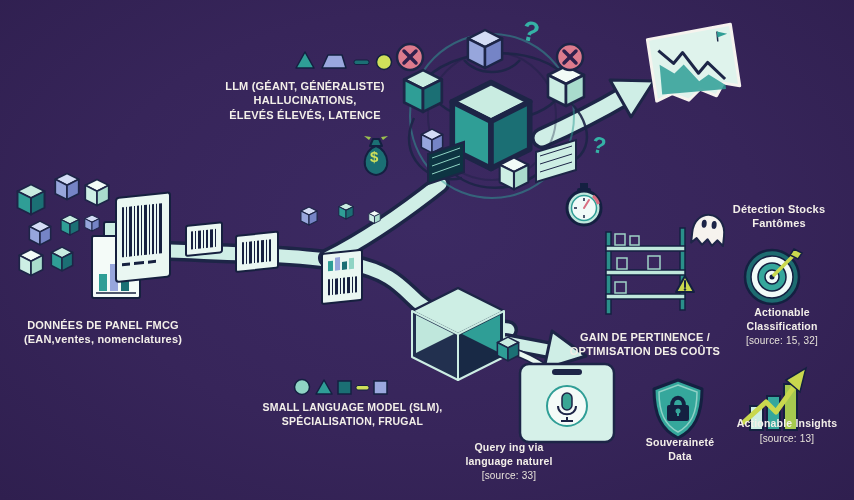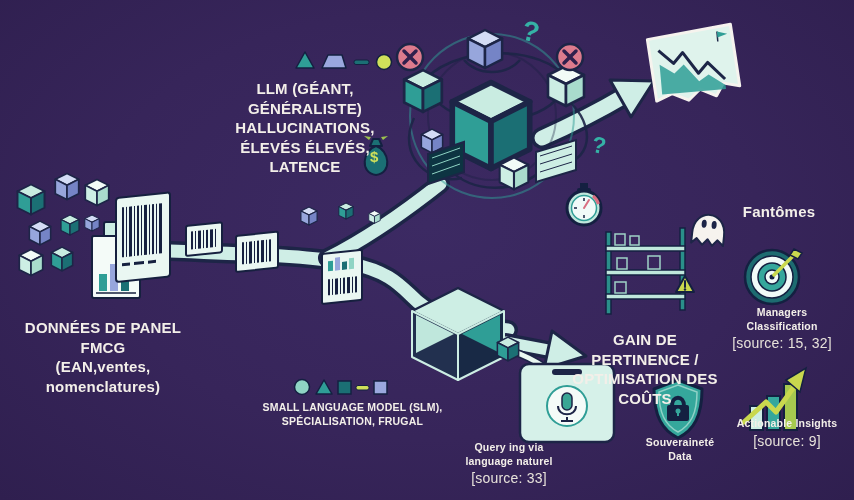--- a/index.html
+++ b/index.html
@@ -4,24 +4,24 @@
 <style>
   html,body{margin:0;padding:0;background:#1e1440;}
   .stage{
     position:relative;width:854px;height:500px;overflow:hidden;
     background:radial-gradient(ellipse at 50% 45%, #3c2a63 0%, #37255a 55%, #2f1f4f 100%);
     font-family:"Liberation Sans",sans-serif;
   }
   .stage svg{position:absolute;left:0;top:0;}
   .lbl{
     position:absolute;color:#f3efe9;font-weight:bold;text-align:center;
-    font-size:15px;line-height:1.3;letter-spacing:.2px;
+    font-size:11px;line-height:1.3;letter-spacing:.2px;
   }
   .lbl span{display:block;}
-  .lbl .src{font-size:14px;font-weight:normal;color:#e7e2da;margin-top:1px;}
+  .lbl .src{font-size:10px;font-weight:normal;color:#e7e2da;margin-top:1px;}
   .sm{font-size:10.5px;}
   .sym{position:absolute;font-weight:bold;color:#35b2a6;}
 </style>
 </head>
 <body>
 
 <div class="stage">
 
 <svg width="854" height="500" viewBox="0 0 854 500">
   <defs>
@@ -322,36 +322,37 @@
   <span>OPTIMISATION DES COÛTS</span>
 </div>
 
 <div class="lbl sm" style="left:450px;top:441px;width:118px">
   <span>Query ing via</span>
   <span>language naturel</span>
   <span class="src">[source: 33]</span>
 </div>
 
 <div class="lbl" style="left:718px;top:202px;width:122px">
+  <span>Détection Stocks</span>
   <span>Fantômes</span>
 </div>
 
 <div class="lbl sm" style="left:726px;top:306px;width:112px">
-  <span>Managers</span>
+  <span>Actionable</span>
   <span>Classification</span>
   <span class="src">[source: 15, 32]</span>
 </div>
 
 <div class="lbl sm" style="left:636px;top:436px;width:88px">
   <span>Souveraineté</span>
   <span>Data</span>
 </div>
 
 <div class="lbl sm" style="left:724px;top:417px;width:126px">
   <span>Actionable Insights</span>
-  <span class="src">[source: 9]</span>
+  <span class="src">[source: 13]</span>
 </div>
 
 <span class="sym" style="left:522px;top:16px;font-size:28px;transform:rotate(14deg)">?</span>
 <span class="sym" style="left:592px;top:132px;font-size:23px;transform:rotate(10deg)">?</span>
 <span class="sym" style="left:370px;top:148px;font-size:15px;color:#cfe05a">$</span>
 
 </div>
 
 </body></html>

